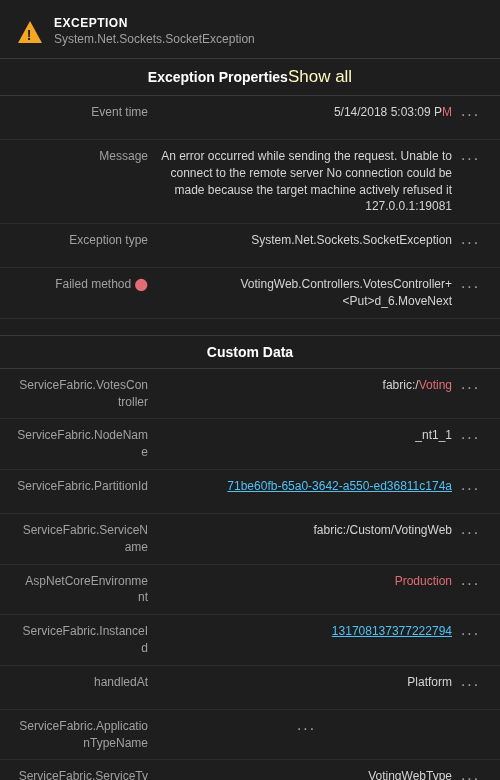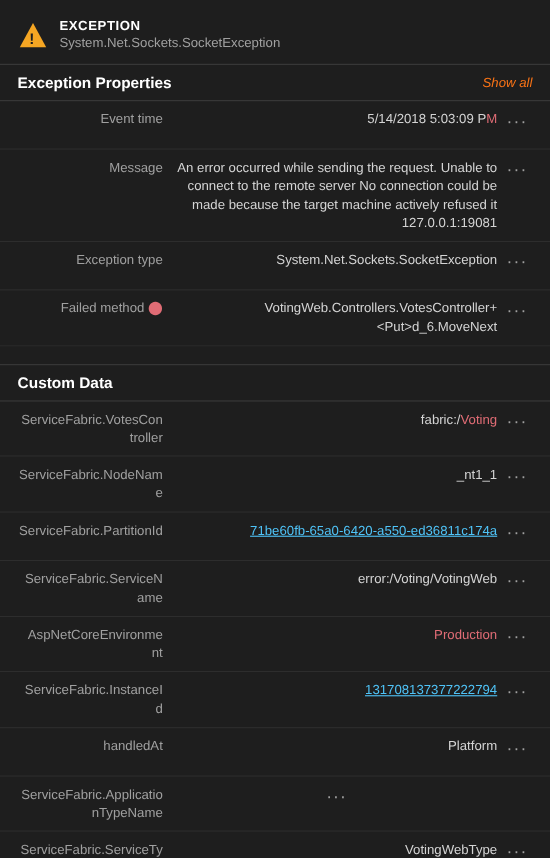--- a/index.html
+++ b/index.html
@@ -39,40 +39,39 @@
     }
 
     .header-subtitle {
       font-size: 12px;
       color: #a0a0a0;
       margin-top: 2px;
     }
 
     .section-header {
       display: flex;
-      justify-content: space-between;
+      justify-content: center;
       align-items: center;
       padding: 8px 16px;
       border-top: 1px solid #3a3a3a;
       border-bottom: 1px solid #3a3a3a;
       background-color: #1e1e1e;
     }
 
     .section-title {
       font-size: 14px;
       font-weight: 600;
       color: #ffffff;
     }
 
     .show-all-link {
-      color: #f97316;
-      font-size: 12px;
+      color: #fef9c3;
+      font-size: 17px;
       cursor: pointer;
       text-decoration: none;
-      font-style: italic;
     }
 
     .table-row {
       display: grid;
       grid-template-columns: 140px 1fr 28px;
       border-bottom: 1px solid #2d2d2d;
       padding: 8px 16px 8px 16px;
       align-items: start;
       min-height: 44px;
       text-align: right;
@@ -178,27 +177,27 @@
 </div>
 
 <div class="table-row">
   <span class="row-key">ServiceFabric.NodeName</span>
   <span class="row-value">_nt1_1</span>
   <span class="dots-menu">···</span>
 </div>
 
 <div class="table-row">
   <span class="row-key">ServiceFabric.PartitionId</span>
-  <span class="row-value"><span class="link">71be60fb-65a0-6420-a550-ed36811c174a</span></span>
+  <span class="row-value"><span class="link">71be60fb-65a0-3642-a550-ed36811c174a</span></span>
   <span class="dots-menu">···</span>
 </div>
 
 <div class="table-row">
   <span class="row-key">ServiceFabric.ServiceName</span>
-  <span class="row-value">error:/Voting/VotingWeb</span>
+  <span class="row-value">fabric:/Custom/VotingWeb</span>
   <span class="dots-menu">···</span>
 </div>
 
 <div class="table-row">
   <span class="row-key">AspNetCoreEnvironme nt</span>
   <span class="row-value"><span class="highlight">Production</span></span>
   <span class="dots-menu">···</span>
 </div>
 
 <div class="table-row">

